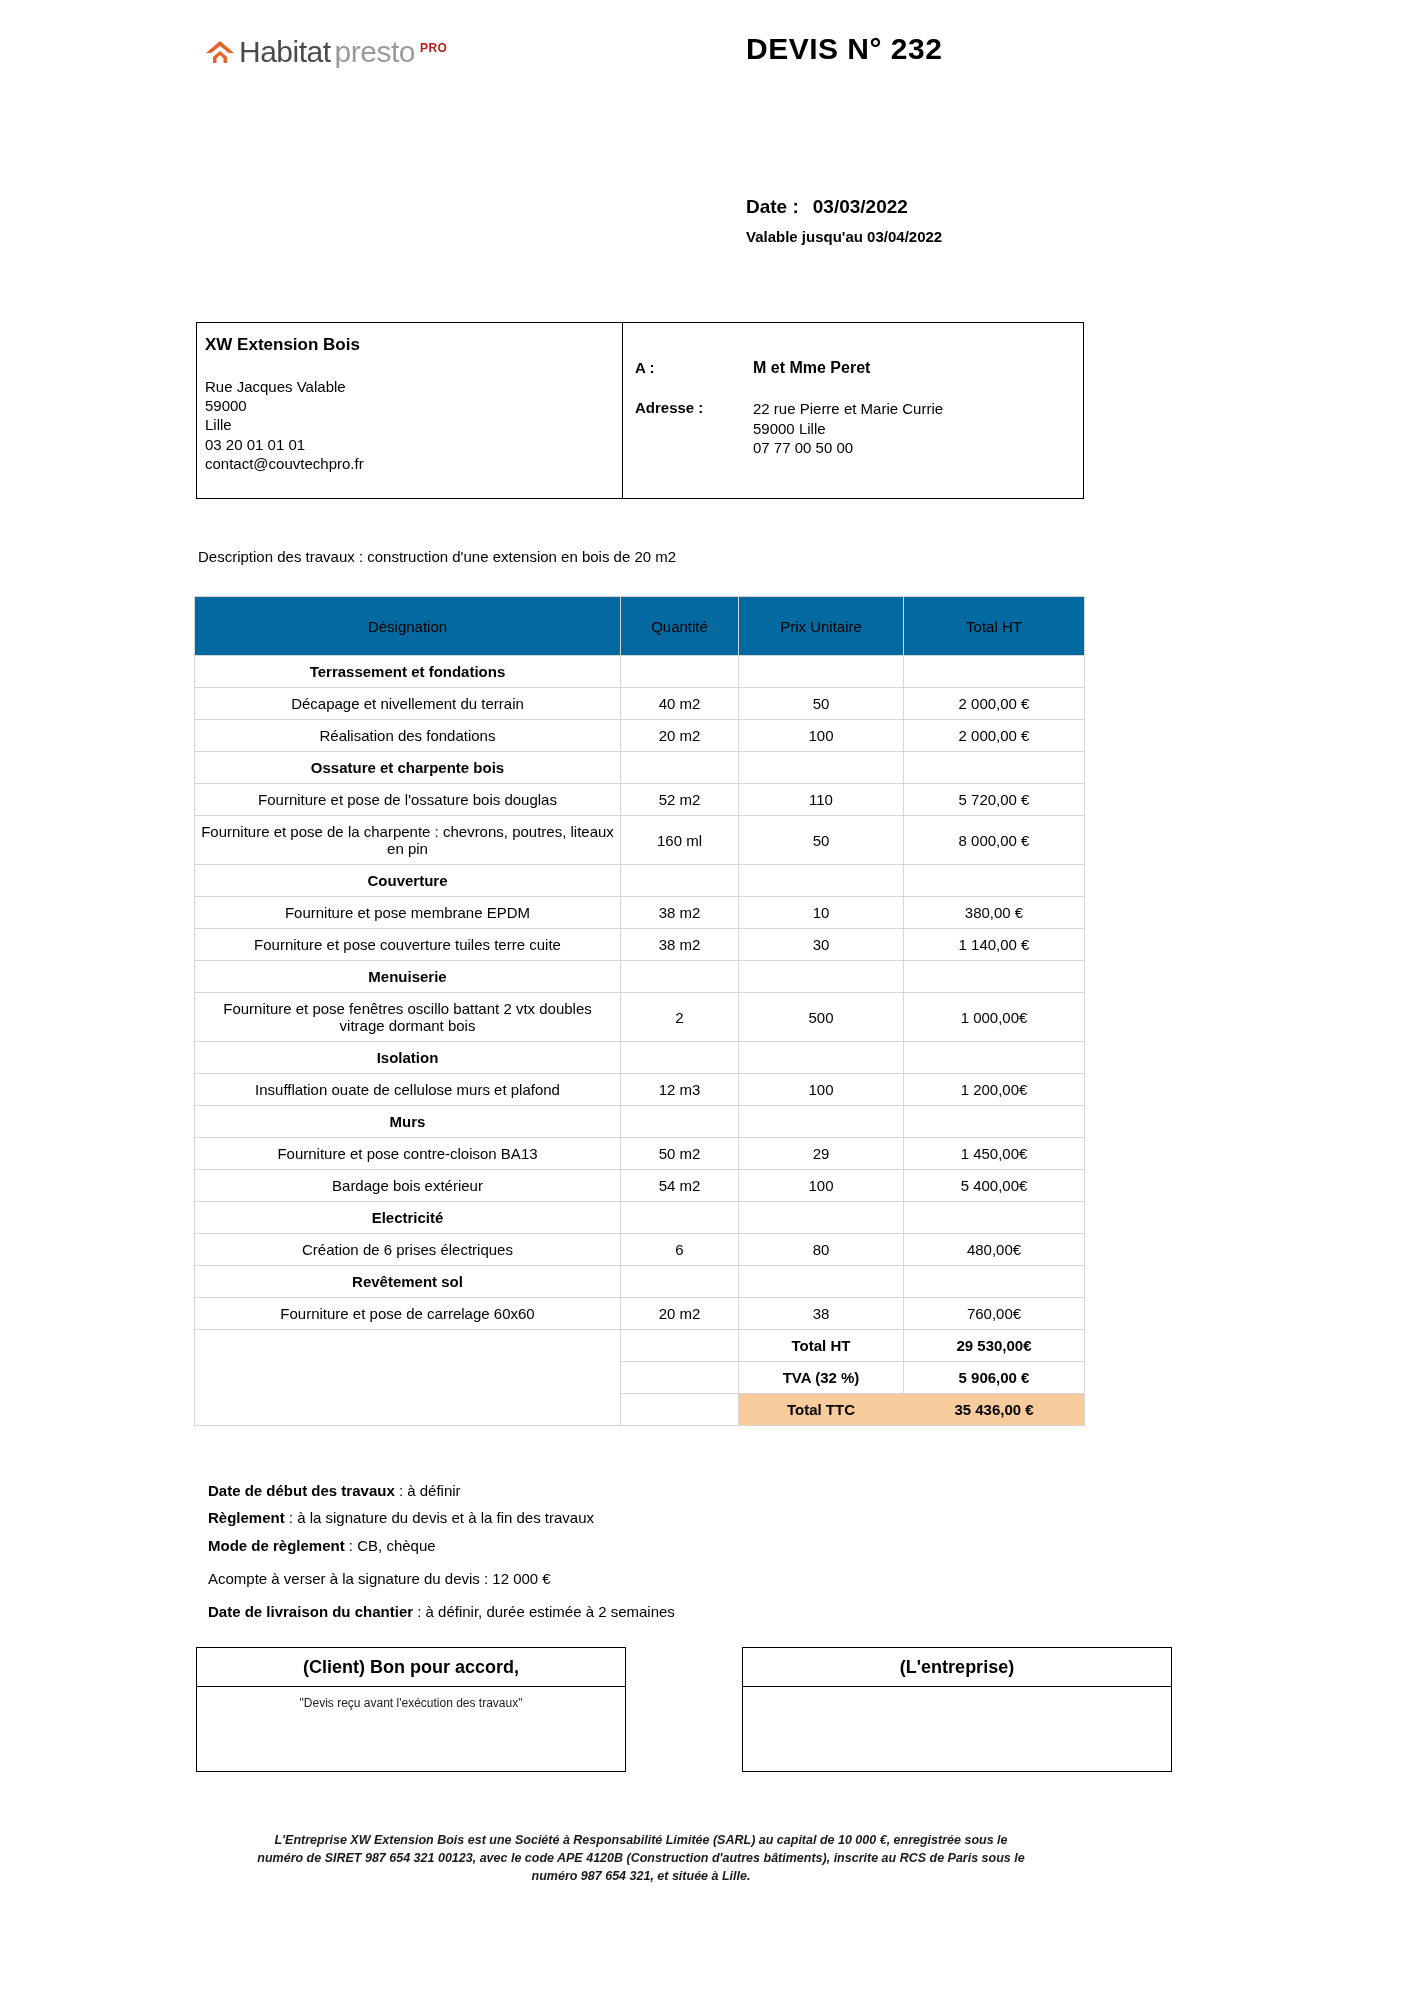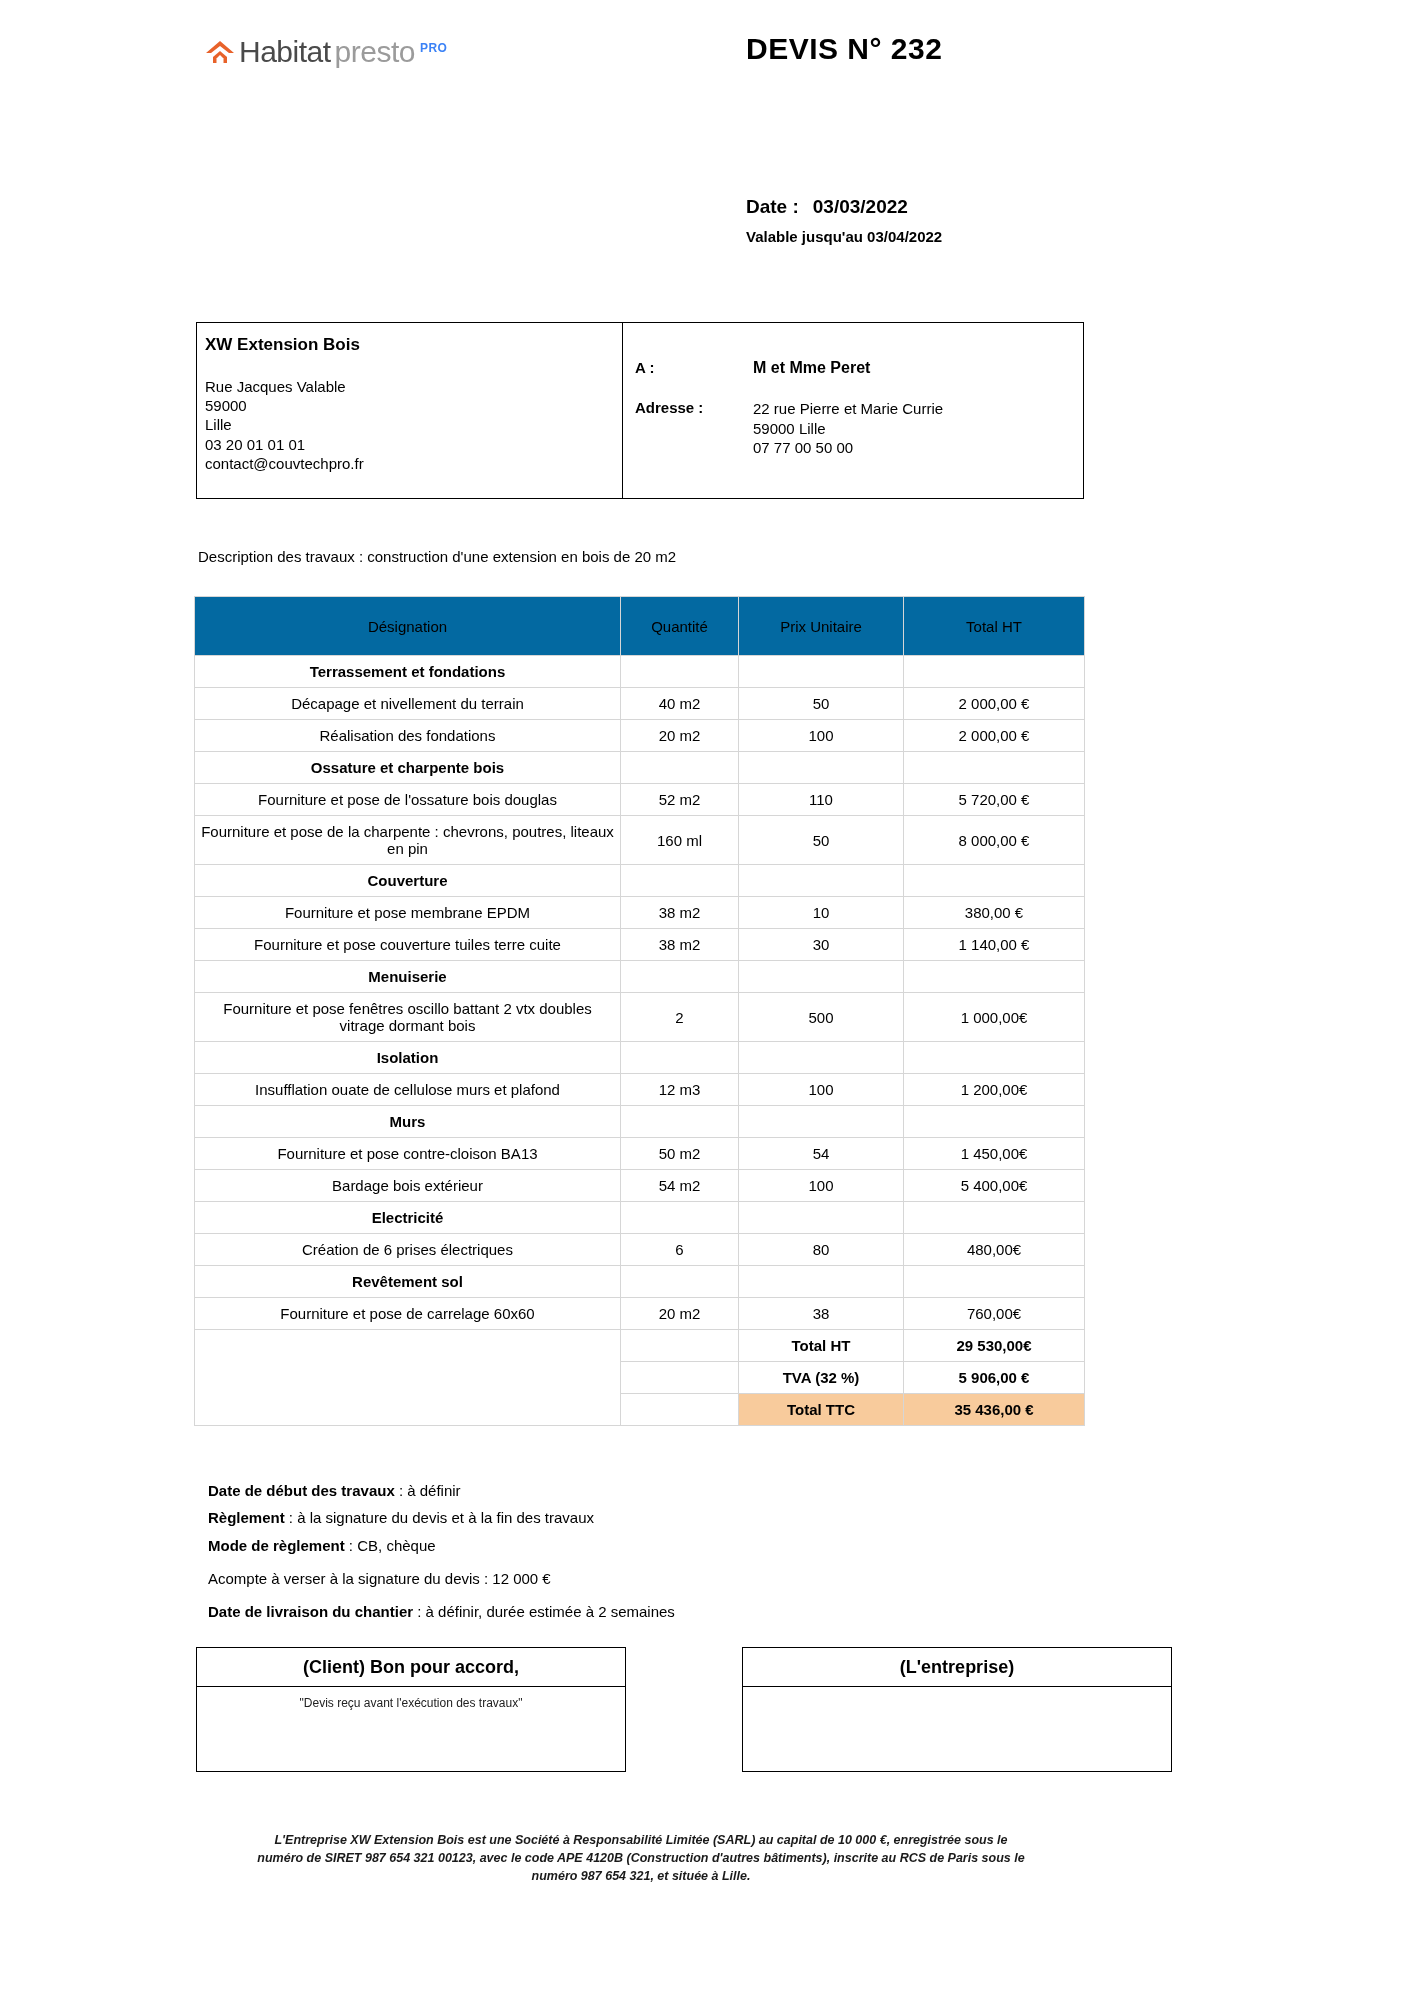--- a/index.html
+++ b/index.html
@@ -50,21 +50,21 @@
   }
   .logo-word-2 {
     font-size: 30px;
     letter-spacing: -0.5px;
     color: #9b9b9b;
     font-weight: 400;
   }
   .logo-pro {
     font-size: 12px;
     font-weight: bold;
-    color: #3b82f6;
+    color: #b91c1c;
     letter-spacing: 0.5px;
     align-self: flex-start;
     margin-top: 6px;
     margin-left: 1px;
   }
   .devis-title {
     position: absolute;
     left: 556px;
     top: 32px;
     font-size: 30px;
@@ -419,21 +419,21 @@
         </tr>
         <tr class="section">
           <td class="desig">Murs</td>
           <td class="qty"></td>
           <td class="pu"></td>
           <td class="tot"></td>
         </tr>
         <tr>
           <td class="desig">Fourniture et pose contre-cloison BA13</td>
           <td class="qty">50 m2</td>
-          <td class="pu">54</td>
+          <td class="pu">29</td>
           <td class="tot">1 450,00€</td>
         </tr>
         <tr>
           <td class="desig">Bardage bois extérieur</td>
           <td class="qty">54 m2</td>
           <td class="pu">100</td>
           <td class="tot">5 400,00€</td>
         </tr>
         <tr class="section">
           <td class="desig">Electricité</td>

